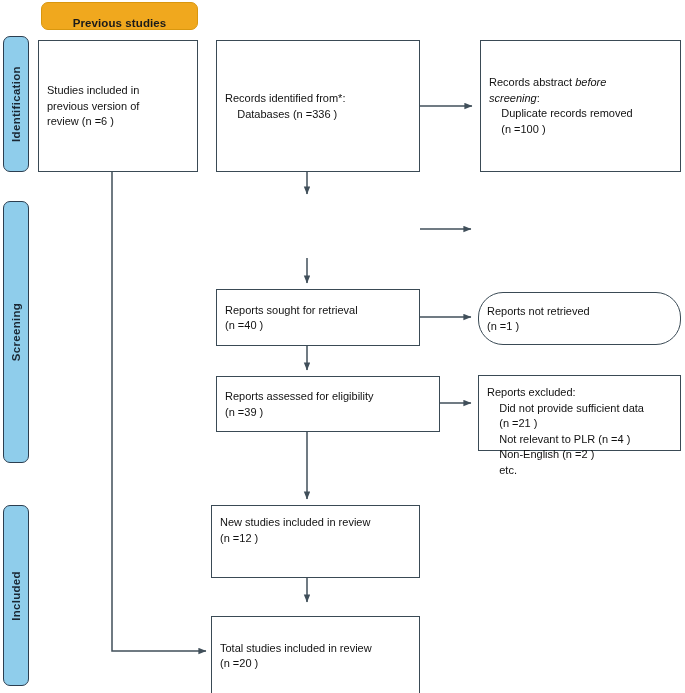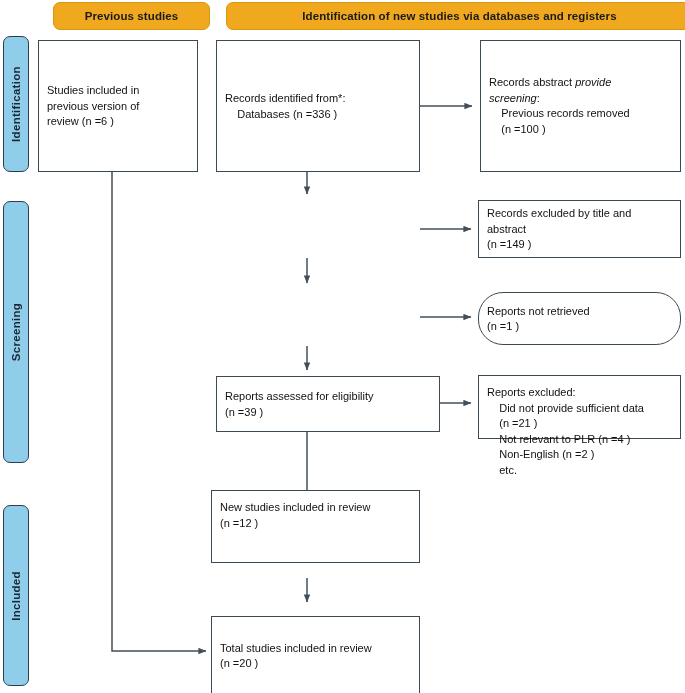--- a/index.html
+++ b/index.html
@@ -25,28 +25,27 @@
     height: 693px;
     pointer-events: none;
   }
   
   .banner {
     position: absolute;
     background: #f0a81e;
     border: 1px solid #d9970f;
     border-radius: 7px;
     display: flex;
-    align-items: center;
+    align-items: flex-end;
     justify-content: center;
     font-size: 11.5px;
     font-weight: bold;
     color: #1a1a1a;
     letter-spacing: 0.1px;
     box-sizing: border-box;
-    margin-left: 12px;
   }
   
   .stage {
     position: absolute;
     background: #8fcdeb;
     border: 1.4px solid #2c3e50;
     border-radius: 7px;
     box-sizing: border-box;
   }
   .stage-label {
@@ -119,23 +118,20 @@
       <path d="M307,432 L307,499" marker-end="url(#ah)"></path>
 
       <path d="M307,578 L307,602" marker-end="url(#ah)"></path>
     </g>
   </svg>
 
   <div class="banner" style="left:41px; top:2px; width:157px; height:28px;">
     <span>Previous studies</span>
   </div>
 
-  <div class="banner" style="left:214px; top:2px; width:467px; height:28px;">
-    <span>Identification of new studies via databases and registers</span>
-  </div>
 
   <div class="stage" style="left:3px; top:36px; width:26px; height:136px;">
     <span class="stage-label">Identification</span>
   </div>
 
   <div class="stage" style="left:3px; top:201px; width:26px; height:262px;">
     <span class="stage-label">Screening</span>
   </div>
 
   <div class="stage" style="left:3px; top:505px; width:26px; height:181px;">
@@ -147,51 +143,50 @@
 previous version of
 review (n =6 )</div>
   </div>
 
   <div class="box" style="left:216px; top:40px; width:204px; height:132px;">
     <div class="box-text mid">Records identified from*:
     Databases (n =336 )</div>
   </div>
 
   <div class="box" style="left:480px; top:40px; width:201px; height:132px;">
-    <div class="box-text mid"><span>Records abstract </span><span class="ital">provide</span><br><span class="ital">screening</span><span>:</span><br><span>    Previous records removed</span><br><span>    (n =100 )</span></div>
+    <div class="box-text mid"><span>Records abstract </span><span class="ital">before</span><br><span class="ital">screening</span><span>:</span><br><span>    Duplicate records removed</span><br><span>    (n =100 )</span></div>
   </div>
 
 
-  <div class="box" style="left:478px; top:200px; width:203px; height:58px;">
-    <div class="box-text mid">Records excluded by title and
-abstract
-(n =149 )</div>
+
+  <div class="box" style="left:216px; top:289px; width:204px; height:57px;">
+    <div class="box-text mid">Reports sought for retrieval
+(n =40 )</div>
   </div>
-
 
   <div class="box" style="left:478px; top:292px; width:203px; height:53px;border-radius:25px;">
     <div class="box-text mid">Reports not retrieved
 (n =1 )</div>
   </div>
 
   <div class="box" style="left:216px; top:376px; width:224px; height:56px;">
     <div class="box-text mid">Reports assessed for eligibility
 (n =39 )</div>
   </div>
 
-  <div class="box" style="left:478px; top:375px; width:203px; height:64px;">
+  <div class="box" style="left:478px; top:375px; width:203px; height:76px;">
     <div class="box-text topish">Reports excluded:
     Did not provide sufficient data
     (n =21 )
     Not relevant to PLR (n =4 )
     Non-English (n =2 )
     etc.</div>
   </div>
 
-  <div class="box" style="left:211px; top:490px; width:209px; height:73px;">
+  <div class="box" style="left:211px; top:505px; width:209px; height:73px;">
     <div class="box-text topish">New studies included in review
 (n =12 )</div>
   </div>
 
   <div class="box" style="left:211px; top:608px; width:209px; height:79px;margin-top:8px;">
     <div class="box-text mid">Total studies included in review
 (n =20 )</div>
   </div>
 
 </div>

